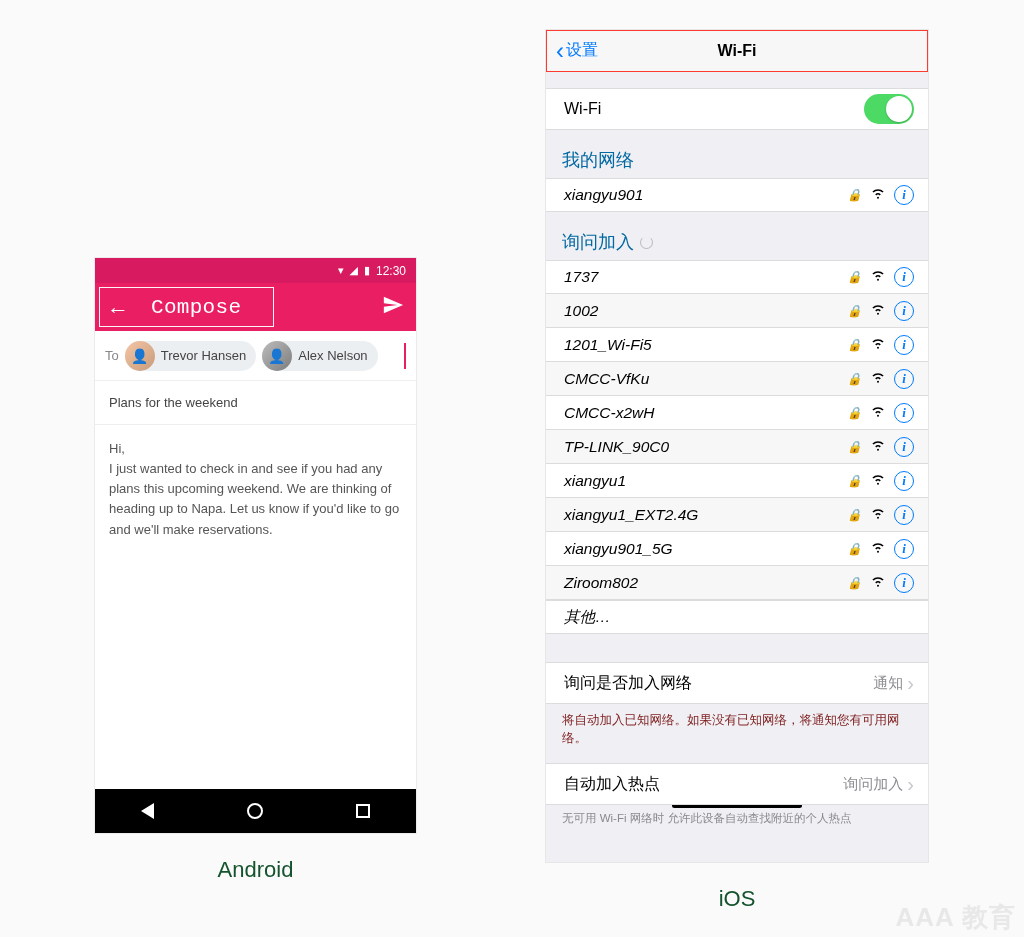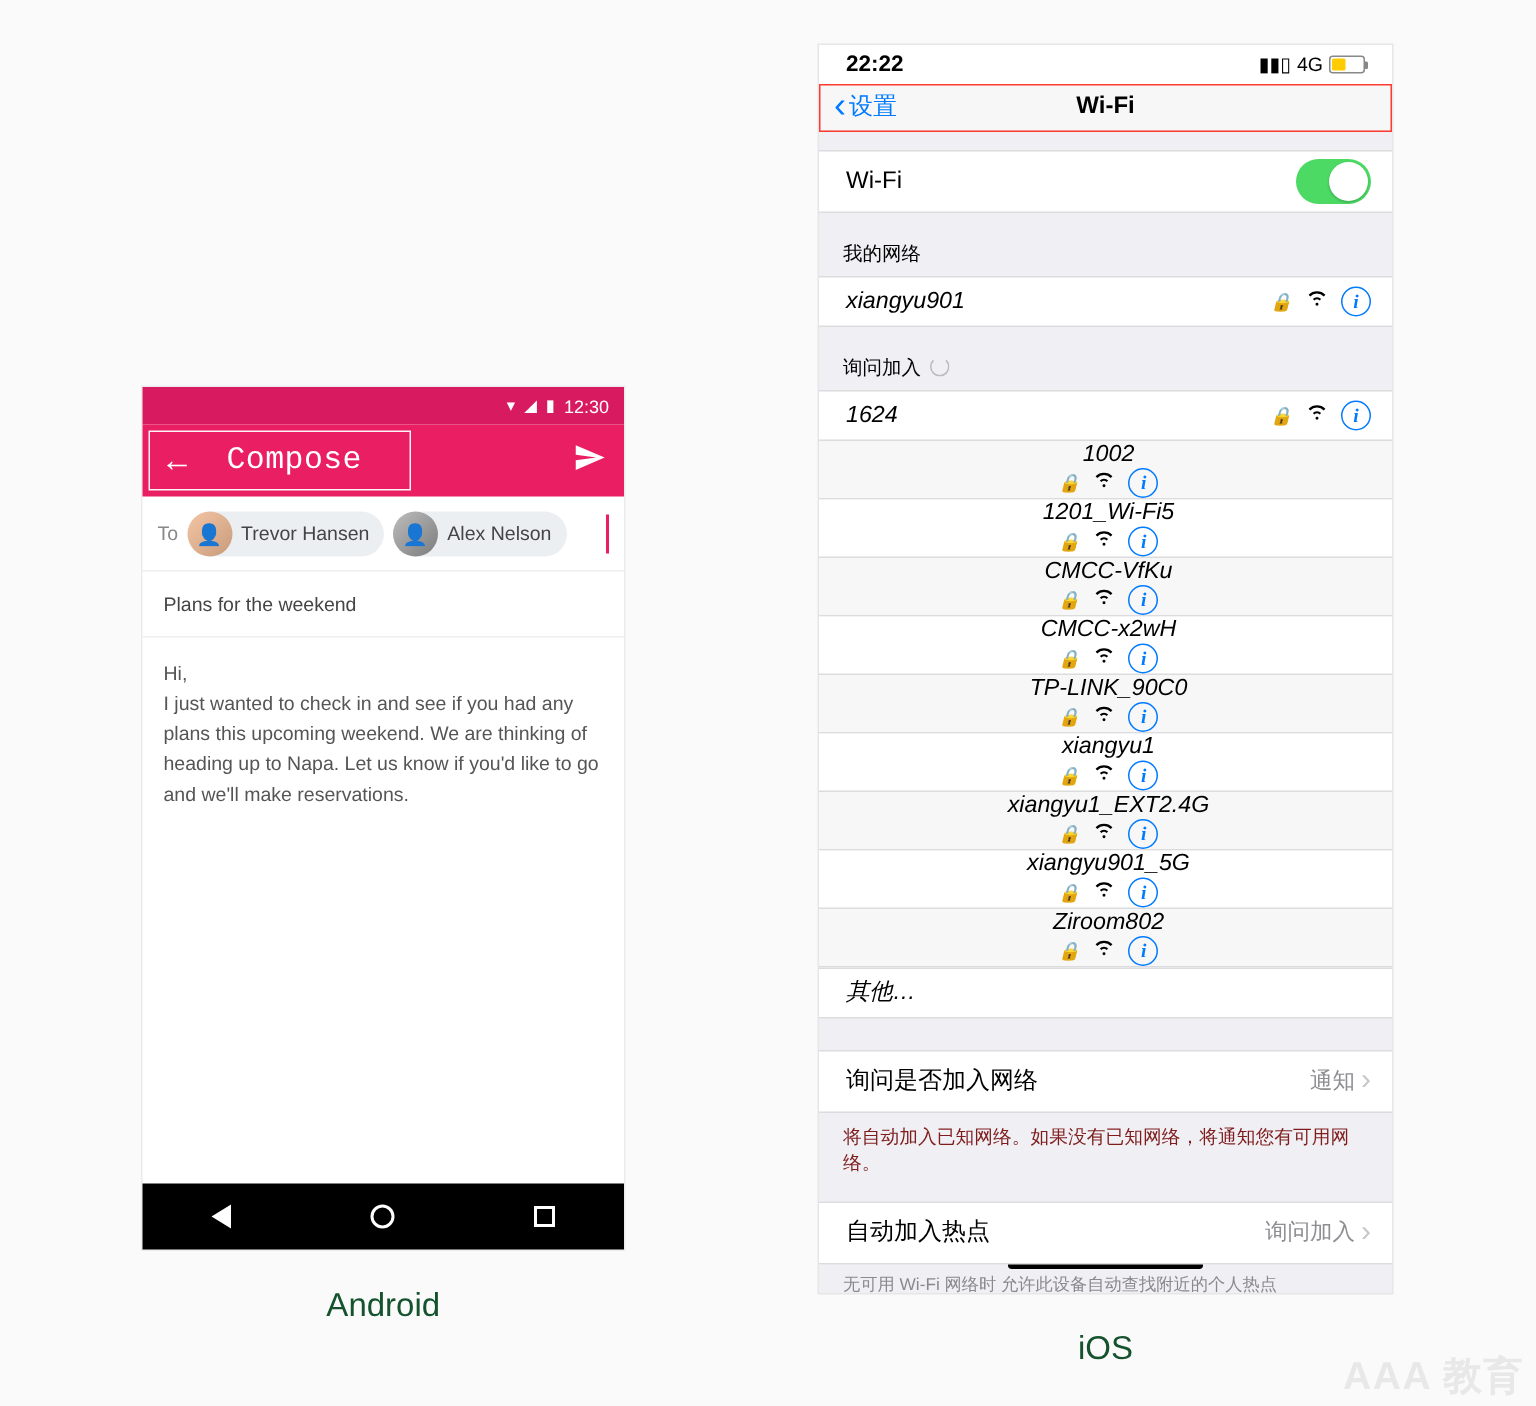--- a/index.html
+++ b/index.html
@@ -181,35 +181,35 @@
   }
   .ios-nav .back .chev { font-size: 24px; font-weight: 300; line-height: 0.4; }
   .ios-nav .title {
     position: absolute; left: 0; right: 0;
     text-align: center;
     font-size: 16px; font-weight: 600;
   }
 
   .ios .section-label {
     padding: 18px 16px 6px 16px;
-    font-size: 13px;
-    color: #000000;
+    font-size: 18px;
+    color: #0369a1;
     display: flex; align-items: center; gap: 6px;
   }
   .ios .cell {
     background: #fff;
     border-top: 0.5px solid #dcdcde;
     border-bottom: 0.5px solid #dcdcde;
     min-height: 42px;
     display: flex;
     align-items: center;
     padding: 0 14px 0 18px;
     font-size: 16px;
   }
-  .ios .cell + .cell { border-top: none; flex-direction: column; }
+  .ios .cell + .cell { border-top: none; }
   .ios .cell.alt { background: #f7f7f7; }
   .cell .name { flex: 1; }
   .cell .right-icons { display: flex; align-items: center; gap: 8px; color: #000; }
 
   .toggle {
     width: 50px; height: 30px; background: #4cd964; border-radius: 15px;
     position: relative;
   }
   .toggle::after {
     content: ""; position: absolute; right: 2px; top: 2px;
@@ -321,30 +321,20 @@
         <span class="circ"></span>
         <span class="sq"></span>
       </div>
     </div>
     <div class="caption">Android</div>
   </div>
 
   <div class="ios-wrap">
     <div class="ios">
 
-      <div class="ios-status">
-        <span>22:22</span>
-        <span class="right">
-          <span>▮▮▯</span>
-          <span>4G</span>
-          <span class="battery">
-              <span class="fill"></span>
-            </span>
-        </span>
-      </div>
 
       <div class="ios-nav">
         <span class="back">
           <span class="chev">‹</span>
           <span>设置</span>
         </span>
         <span class="title">Wi-Fi</span>
       </div>
 
       <div style="height:16px"></div>
@@ -369,21 +359,21 @@
           </div>
         </div>
 
       <div class="section-label">
         <span>询问加入</span>
         <span class="spinner"></span>
       </div>
 
       <div id="other-nets">
           <div class="cell minor">
-            <span class="name">1624</span>
+            <span class="name">1737</span>
             <span class="right-icons">
               <span class="lock-ico">🔒</span>
               <span class="wifi-ico"><svg viewBox="0 0 24 24">
                   <path fill="#000" d="M12 18.5a1.7 1.7 0 100 3.4 1.7 1.7 0 000-3.4zm-4.8-4.3l1.9 1.9a4.1 4.1 0 015.8 0l1.9-1.9a6.8 6.8 0 00-9.6 0zM2.4 9.4l1.9 1.9a10.9 10.9 0 0115.4 0l1.9-1.9a13.6 13.6 0 00-19.2 0z"></path>
                 </svg></span>
               <span class="info-i">i</span>
             </span>
           </div>
           <div class="cell minor alt">
             <span class="name">1002</span>

